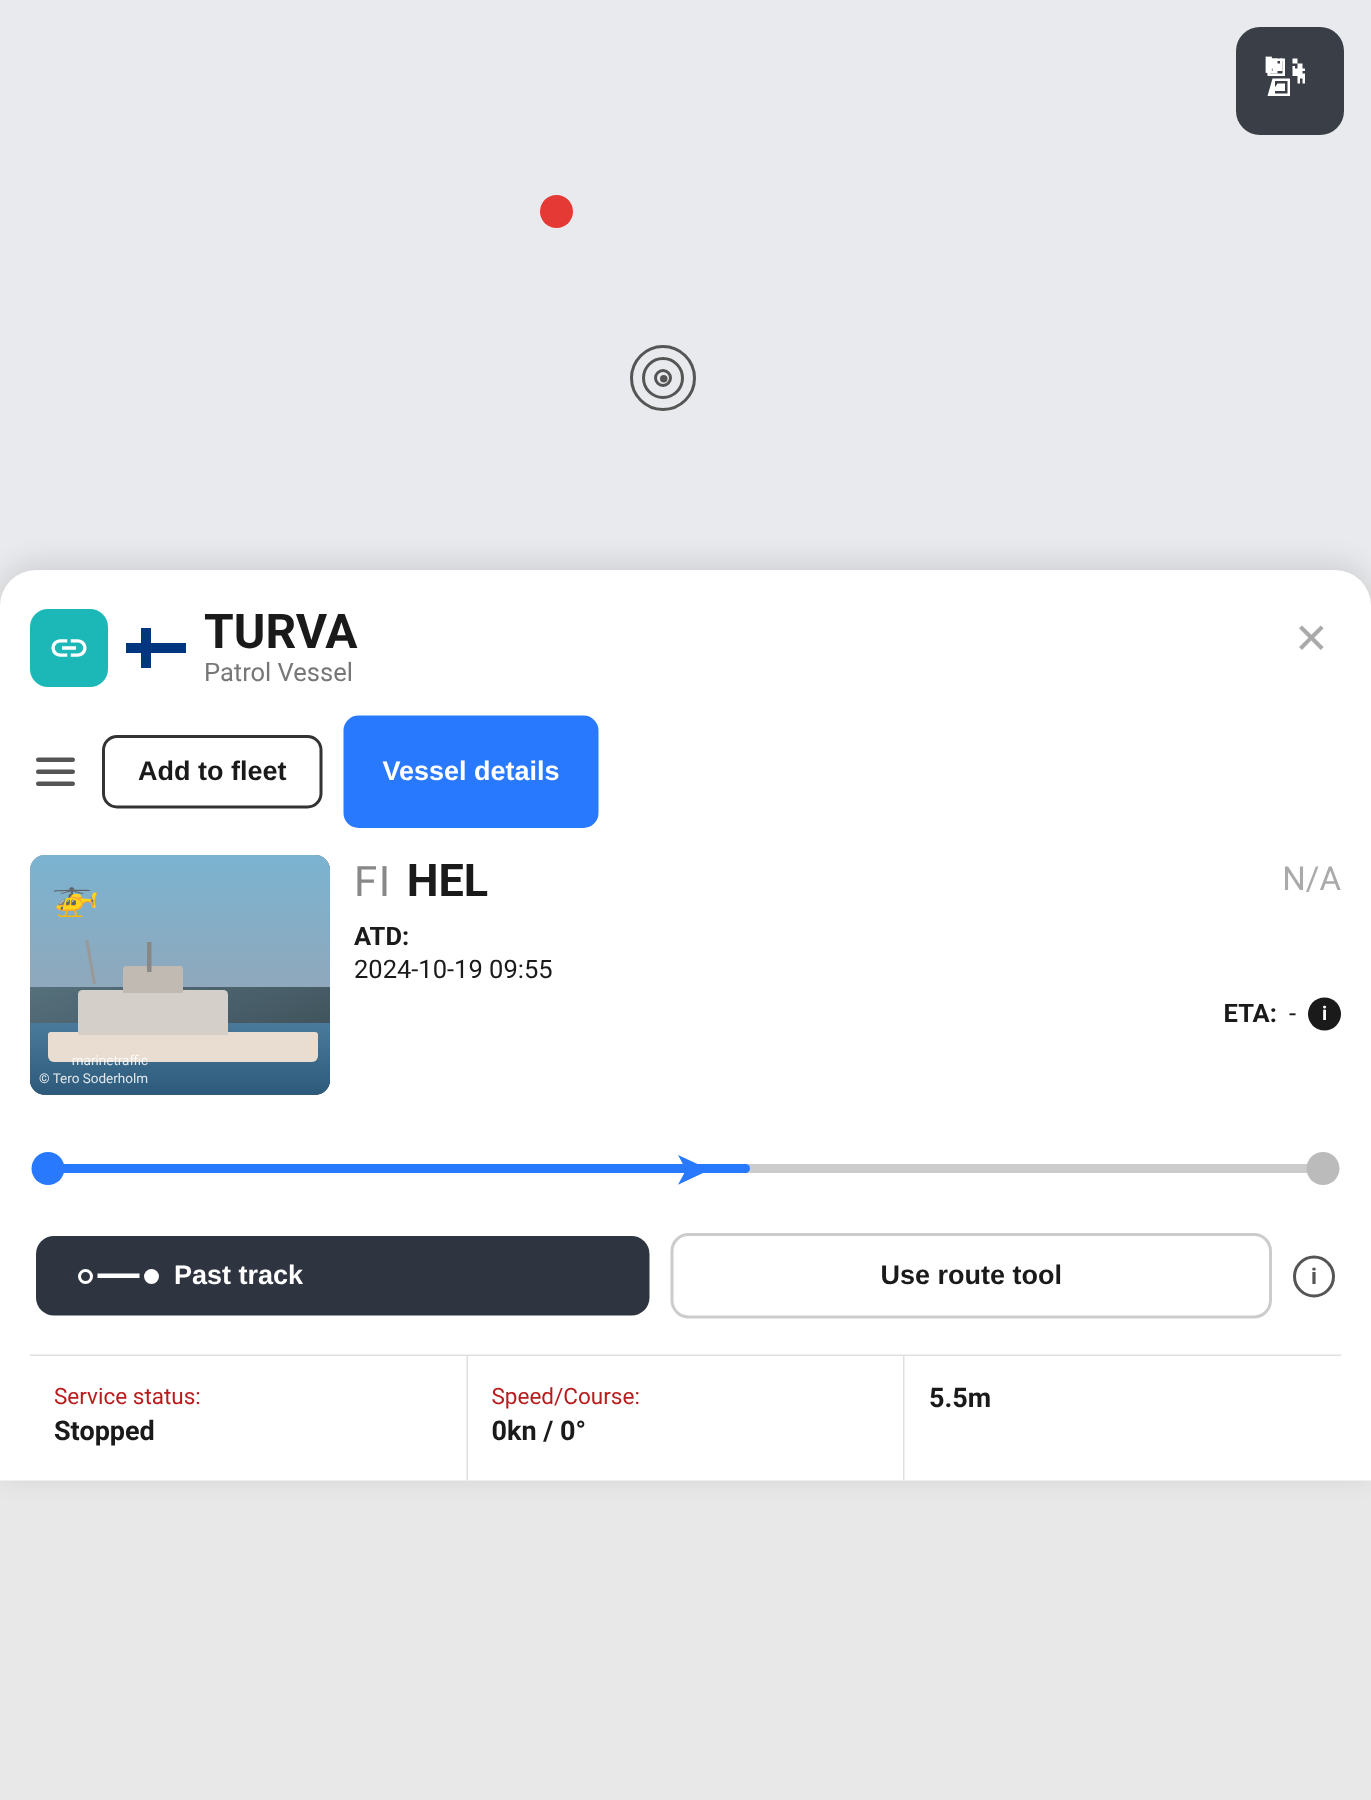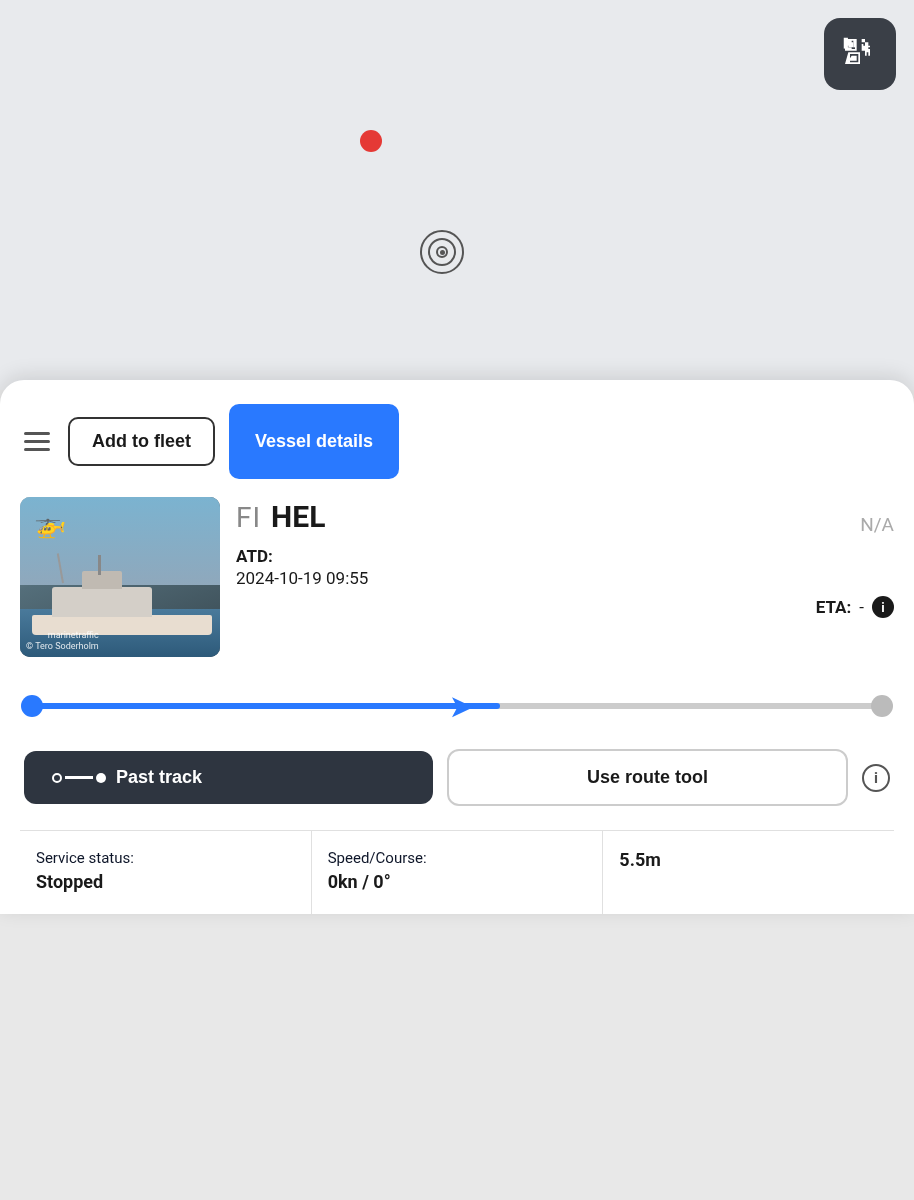--- a/index.html
+++ b/index.html
@@ -278,25 +278,25 @@
     }
 
     .destination-port {
       font-size: 30px;
       font-weight: 700;
       color: #1a1a1a;
       margin-left: 6px;
     }
 
     .na-badge {
-      font-size: 19px;
+      font-size: 22px;
       color: #aaa;
       font-weight: 400;
       align-self: flex-start;
-      margin-top: 16px;
+      margin-top: 4px;
     }
 
     .atd-label {
       font-size: 17px;
       font-weight: 700;
       color: #1a1a1a;
       margin-bottom: 2px;
     }
 
     .atd-value {
@@ -465,21 +465,21 @@
       padding: 18px 16px 22px 16px;
       border-right: 1.5px solid #e0e0e0;
     }
 
     .status-cell:last-child {
       border-right: none;
     }
 
     .status-cell-label {
       font-size: 15px;
-      color: #0f172a;
+      color: #b91c1c;
       font-weight: 400;
       margin-bottom: 4px;
     }
 
     .status-cell-value {
       font-size: 18px;
       font-weight: 700;
       color: #1a1a1a;
     }
 
@@ -511,20 +511,44 @@
   <div class="map-target">
     <div class="ring-outer"></div>
     <div class="ring-mid"></div>
     <div class="ring-inner"></div>
     <div class="dot-center"></div>
   </div>
 </div>
 
 <div class="panel">
 
+  <div class="vessel-header">
+    <div class="vessel-header-left">
+      <div class="link-icon-box">
+        <svg viewBox="0 0 24 24" xmlns="http://www.w3.org/2000/svg">
+          <path d="M3.9 12c0-1.71 1.39-3.1 3.1-3.1h4V7H7C4.24 7 2 9.24 2 12s2.24 5 5 5h4v-1.9H7c-1.71 0-3.1-1.39-3.1-3.1zM8 13h8v-2H8v2zm9-6h-4v1.9h4c1.71 0 3.1 1.39 3.1 3.1s-1.39 3.1-3.1 3.1h-4V17h4c2.76 0 5-2.24 5-5s-2.24-5-5-5z"></path>
+        </svg>
+      </div>
+
+      <div class="flag-box">
+        <svg class="fi-flag" viewBox="0 0 18 12" xmlns="http://www.w3.org/2000/svg">
+          <rect width="18" height="12" fill="white"></rect>
+          <rect y="4.5" width="18" height="3" fill="#003580"></rect>
+          <rect x="4.5" width="3" height="12" fill="#003580"></rect>
+        </svg>
+      </div>
+
+      <div class="vessel-title-block">
+        <span class="vessel-name">TURVA</span>
+        <span class="vessel-type">Patrol Vessel</span>
+      </div>
+    </div>
+
+    <button class="close-btn">✕</button>
+  </div>
 
   <div class="action-row">
     <div class="menu-icon">
       <span></span>
       <span></span>
       <span></span>
     </div>
     <button class="btn-add-fleet">Add to fleet</button>
     <button class="btn-vessel-details">Vessel details</button>
   </div>

